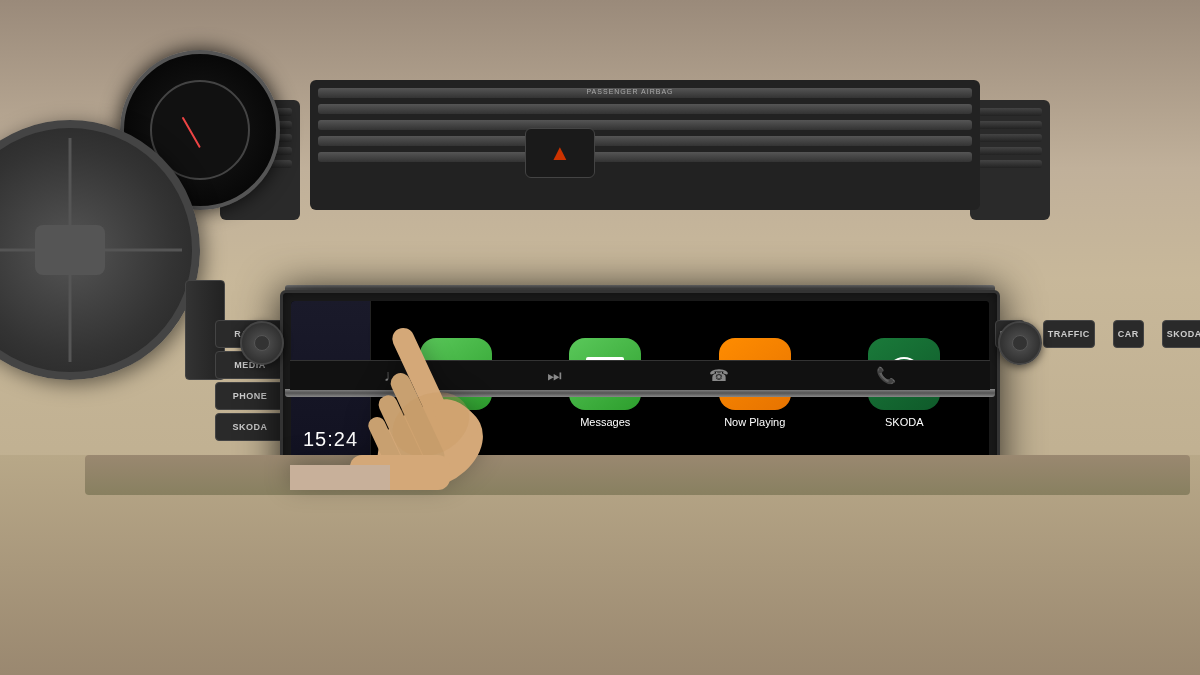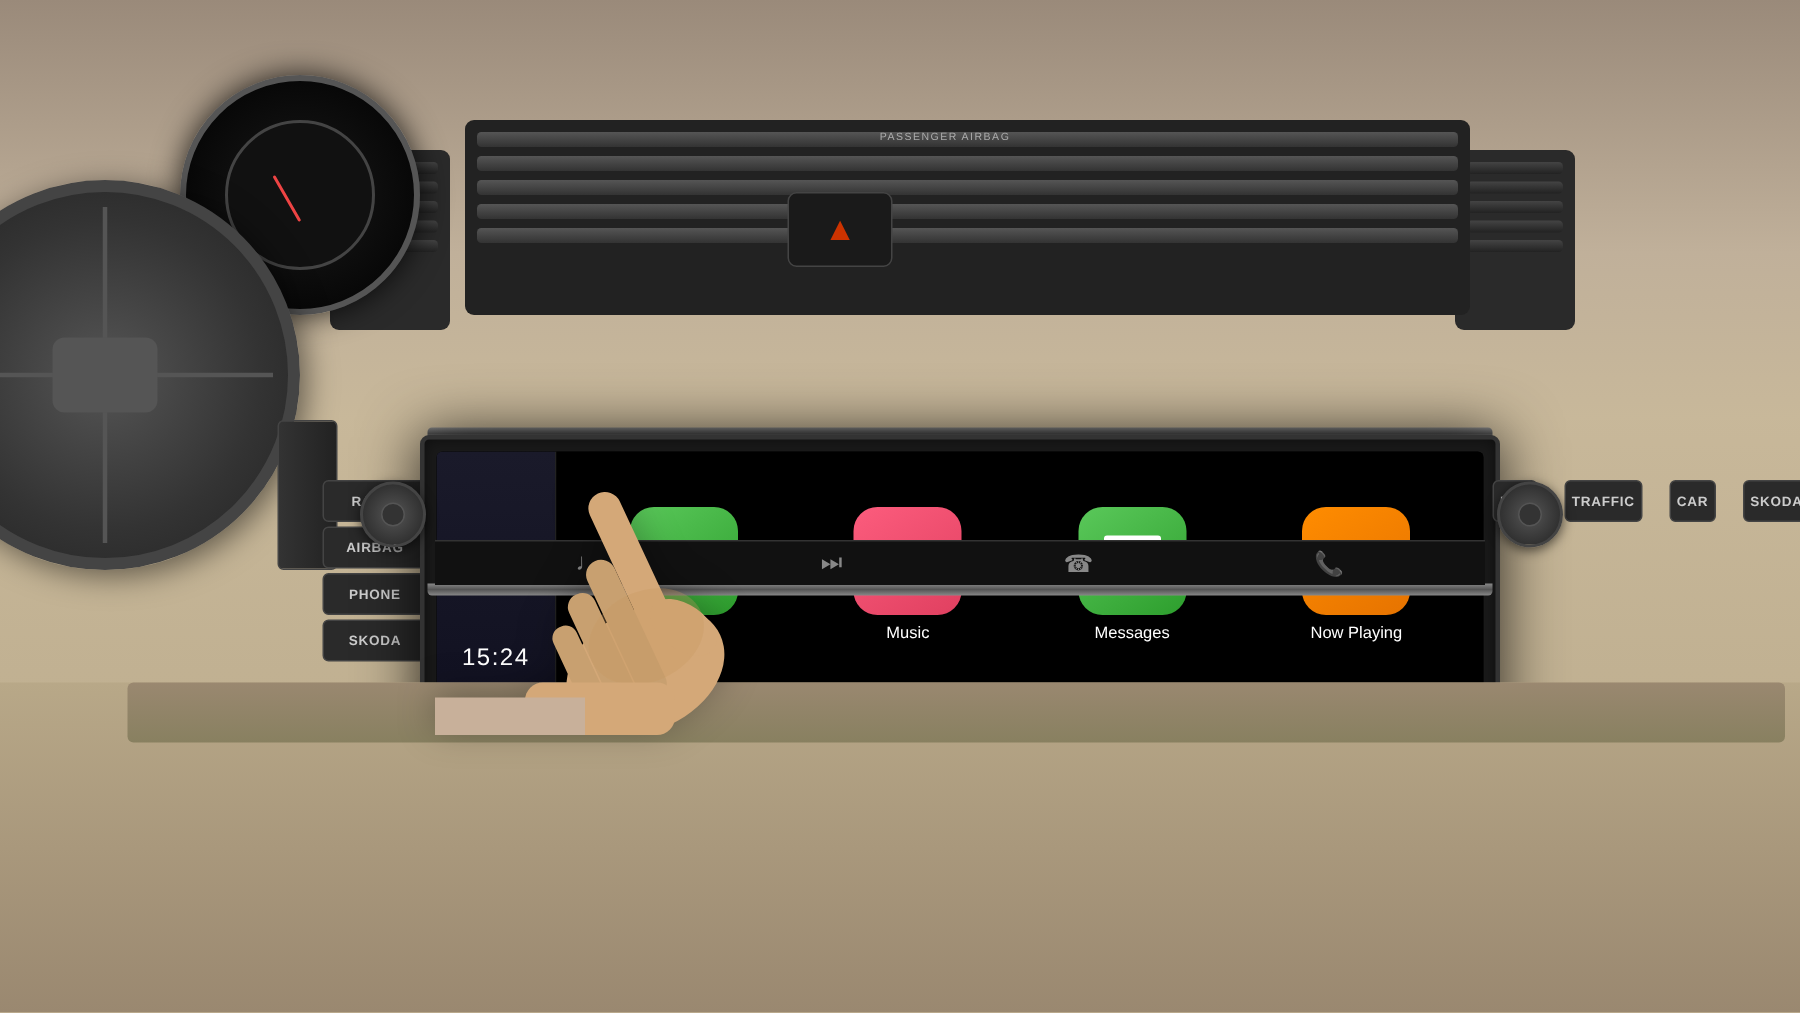--- a/index.html
+++ b/index.html
@@ -153,21 +153,21 @@
       flex-direction: column;
       justify-content: center;
       align-items: center;
       padding: 10px 5px;
       gap: 4px;
       border-right: 1px solid #222;
     }
 
     .time-display {
       color: #fff;
-      font-size: 16px;
+      font-size: 20px;
       font-weight: 300;
       letter-spacing: 1px;
       margin-bottom: 4px;
       text-align: center;
     }
 
     .signal-dots {
       display: flex;
       gap: 3px;
       margin-bottom: 8px;
@@ -424,21 +424,21 @@
     <div style="position:absolute; top:10px; bottom:10px; left:50%; width:3px; background:#555; transform:translateX(-50%);"></div>
   </div>
 </div>
 
 <div style="position:absolute; left:185px; top:280px; width:40px; height:100px; background:linear-gradient(90deg,#333,#222); border-radius:4px; border:1px solid #444;"></div>
 
 <div class="chrome-trim-top"></div>
 
 <div class="left-buttons">
   <div class="hw-button">RADIO</div>
-  <div class="hw-button">AIRBAG</div>
+  <div class="hw-button">MEDIA</div>
   <div class="hw-button">PHONE</div>
   <div class="hw-button">SKODA</div>
 </div>
 
 <div class="infotainment-unit">
   <div class="screen">
 
     <div class="screen-sidebar">
       <div class="time-display">15:24</div>
       <div class="signal-dots">
@@ -454,28 +454,20 @@
 
       <div class="app-icon">
         <div class="app-icon-img app-phone">
           <svg width="40" height="40" viewBox="0 0 40 40" fill="white">
             <path d="M8 8c0-1.1.9-2 2-2h4l5 10-4 3c2.5 5 6 8.5 11 11l3-4 10 5v4c0 1.1-.9 2-2 2C19 37 3 21 3 8z"></path>
           </svg>
         </div>
         <span class="app-label">Phone</span>
       </div>
 
-      <div class="app-icon">
-        <div class="app-icon-img app-music">
-          <svg width="40" height="40" viewBox="0 0 40 40" fill="white">
-            <path d="M15 30V12l16-4v6L19 17v13a6 6 0 1 1-4-5.6z"></path>
-          </svg>
-        </div>
-        <span class="app-label">Music</span>
-      </div>
 
 
       <div class="app-icon">
         <div class="app-icon-img app-messages">
           <svg width="42" height="42" viewBox="0 0 42 42" fill="white">
             <path d="M4 4h34a2 2 0 0 1 2 2v24a2 2 0 0 1-2 2H10l-8 8V6a2 2 0 0 1 2-2z"></path>
           </svg>
         </div>
         <span class="app-label">Messages</span>
       </div>

